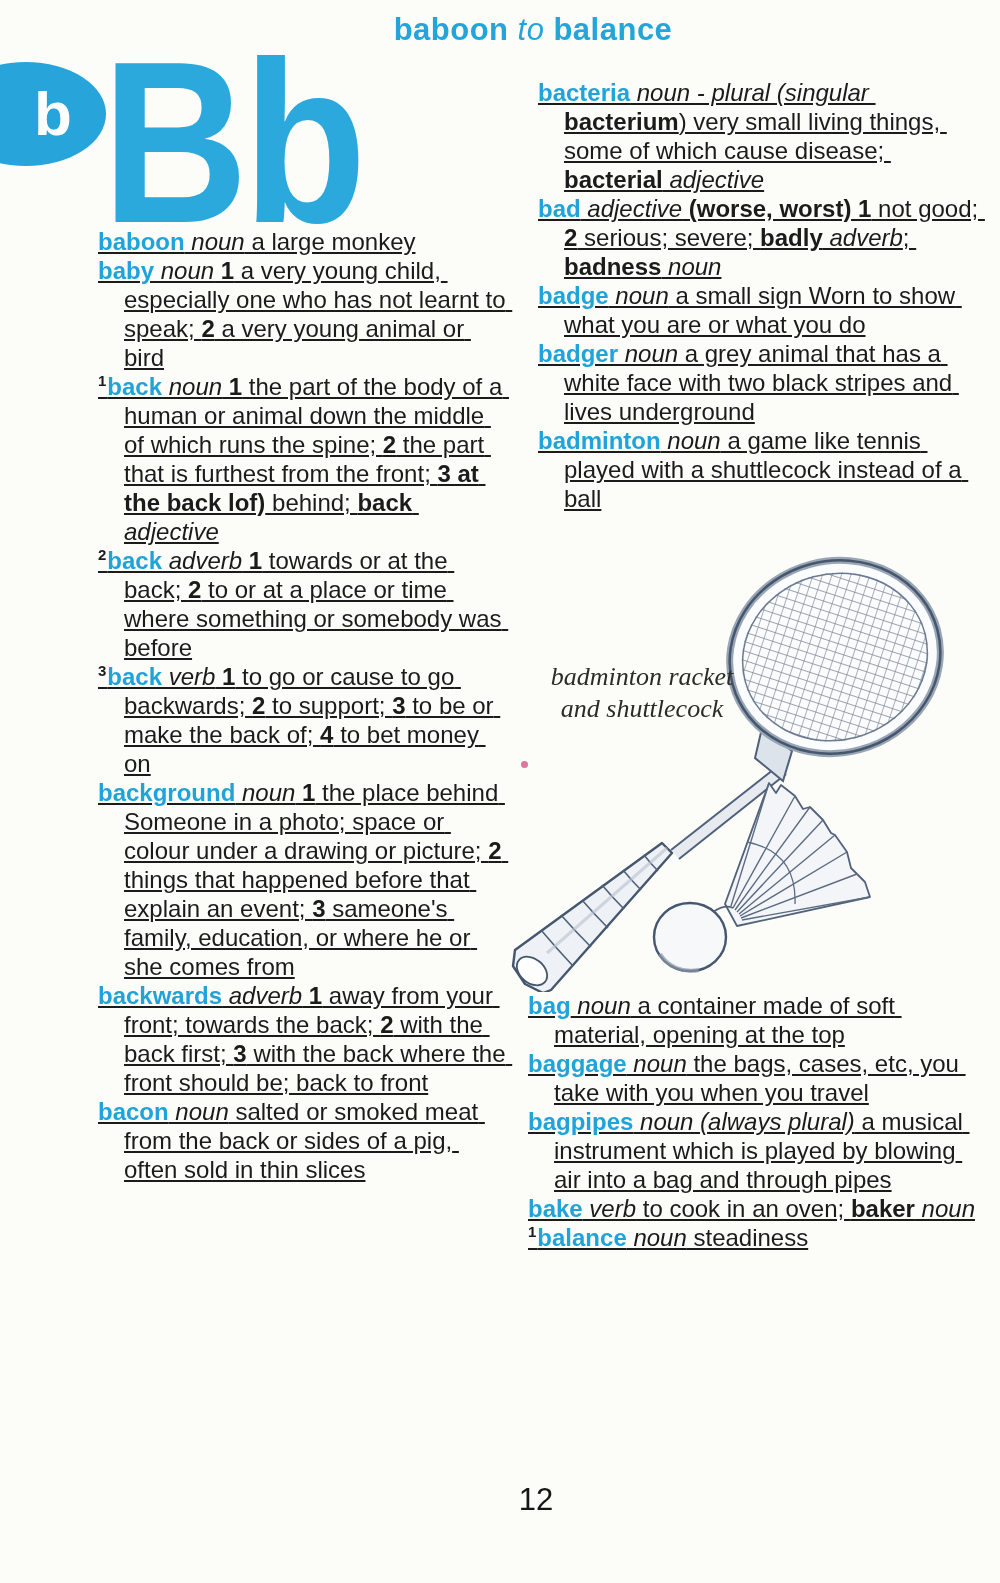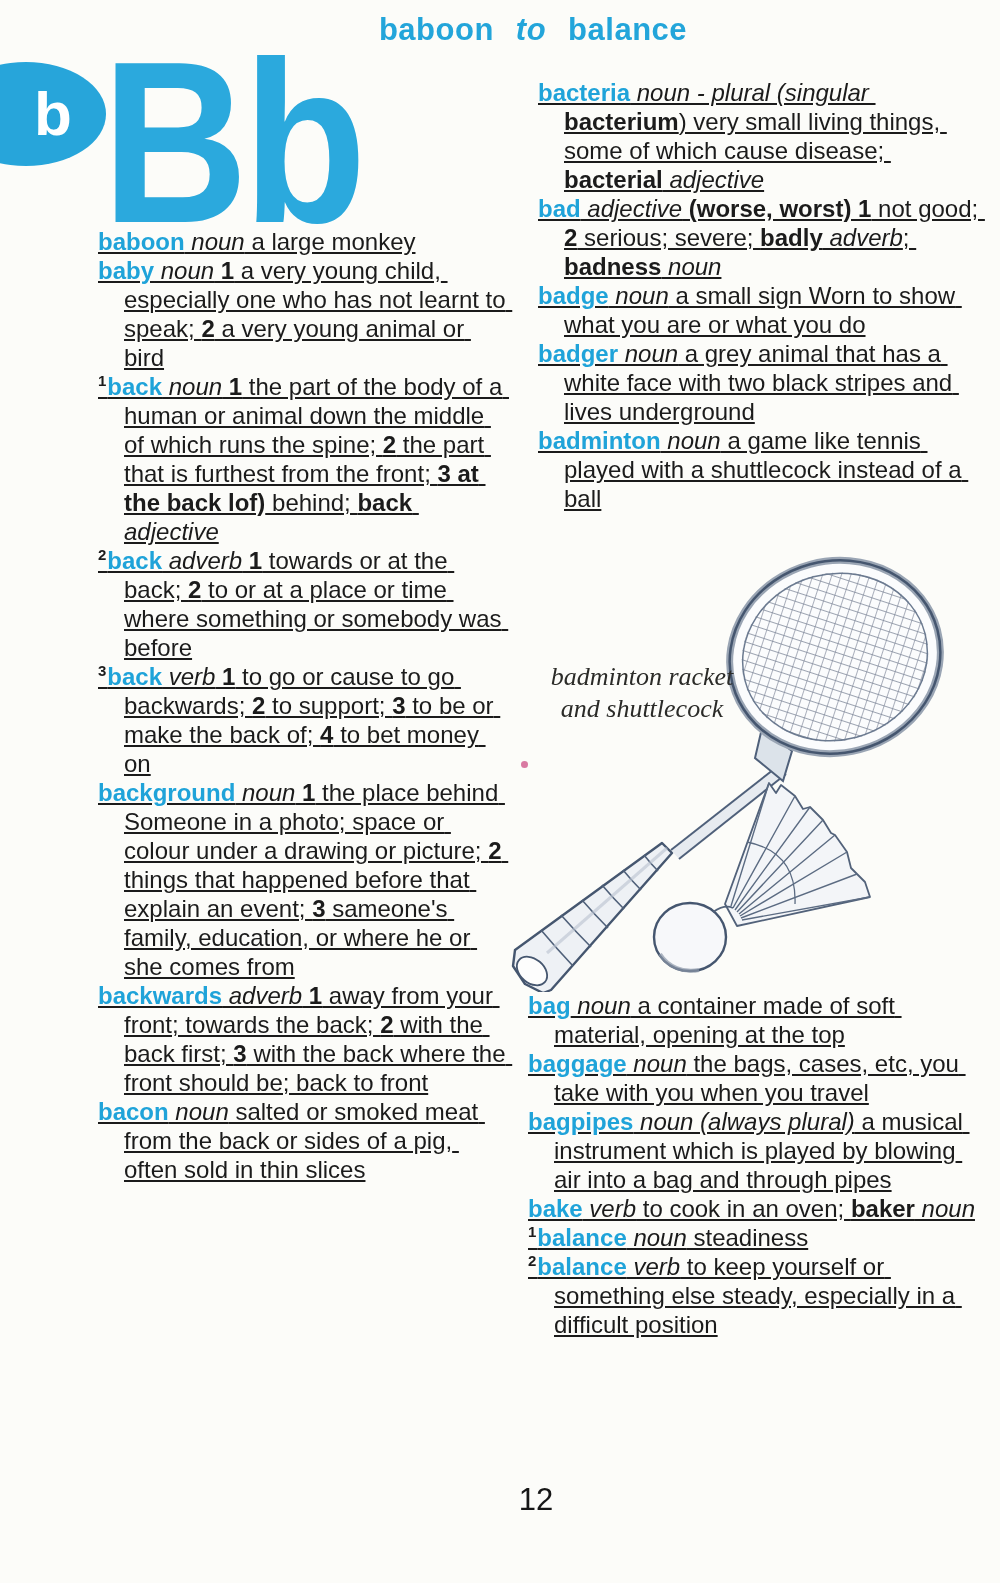--- a/index.html
+++ b/index.html
@@ -14,21 +14,21 @@
   .page{
     position:relative;width:1000px;height:1583px;margin:0 auto;
     background:#fcfcf9;overflow:hidden;color:var(--ink);
   }
   
   .header{
     position:absolute;top:12px;left:533px;transform:translateX(-50%);
     white-space:nowrap;font-size:31px;font-weight:700;color:#23a5da;
     letter-spacing:0.5px;
   }
-  .header .conn{font-weight:700;font-style:italic;margin:0 22px;}
+  .header .conn{font-weight:400;font-style:italic;margin:0 9px;}
   
   .thumb-tab{
     position:absolute;left:-54px;top:62px;width:160px;height:104px;
     background:#27a5da;border-radius:50%;
   }
   .thumb-letter{
     position:absolute;left:86px;top:8px;width:42px;
     color:#fff;font-weight:700;font-size:62px;line-height:88px;text-align:center;
   }
   
@@ -144,18 +144,17 @@
 and shuttlecock</div>
 
   <div class="pink-dot"></div>
 
   <div class="col col-right-bottom">
       <p class="entry"><span class="seg hw">bag</span><span class="seg i"> noun</span><span class="seg p"> a container made of soft material, opening at the top</span></p>
       <p class="entry"><span class="seg hw">baggage</span><span class="seg i"> noun</span><span class="seg p"> the bags, cases, etc, you take with you when you travel</span></p>
       <p class="entry"><span class="seg hw">bagpipes</span><span class="seg i"> noun (always plural)</span><span class="seg p"> a musical instrument which is played by blowing air into a bag and through pipes</span></p>
       <p class="entry"><span class="seg hw">bake</span><span class="seg i"> verb</span><span class="seg p"> to cook in an oven; </span><span class="seg b">baker</span><span class="seg i"> noun</span></p>
       <p class="entry"><sup class="seg sup">1</sup><span class="seg hw">balance</span><span class="seg i"> noun</span><span class="seg p"> steadiness</span></p>
-      <p class="entry"><sup class="seg sup">2</sup><span class="seg hw">balance</span><span class="seg i"> verb</span><span class="seg p"> to keep yourself or something else steady, especially in a difficult position</span></p>
     </div>
 
   <div class="page-number">12</div>
 
 </div>
 
 </body></html>

